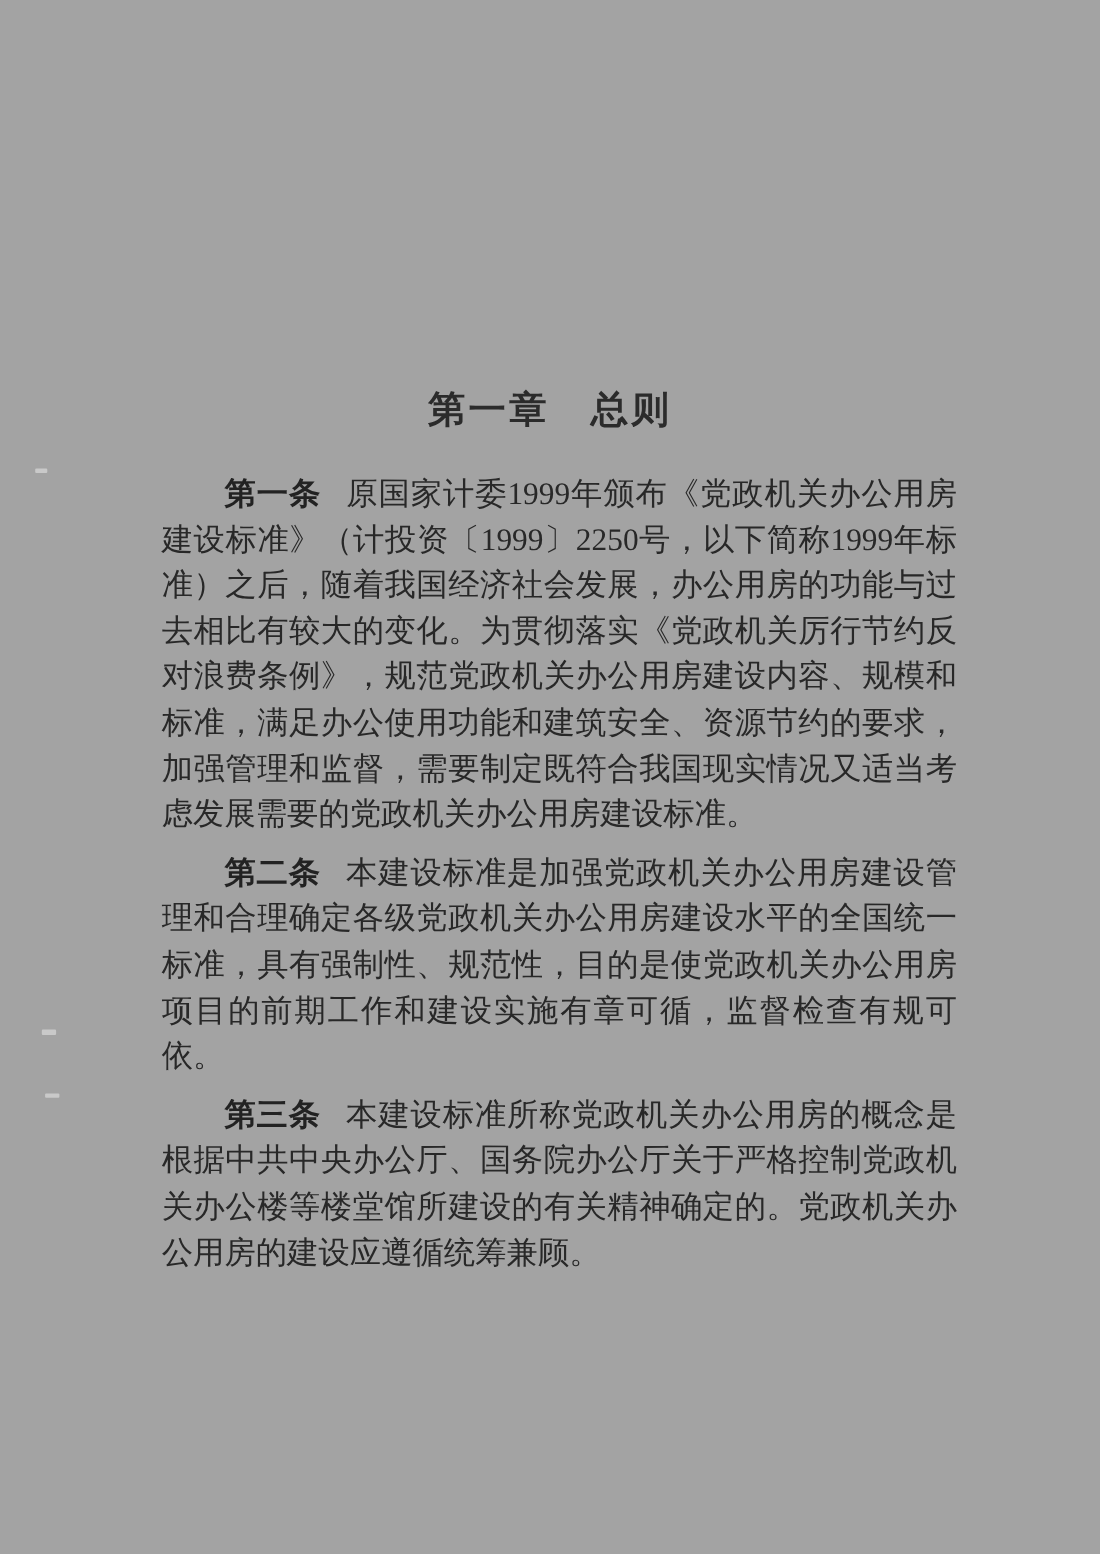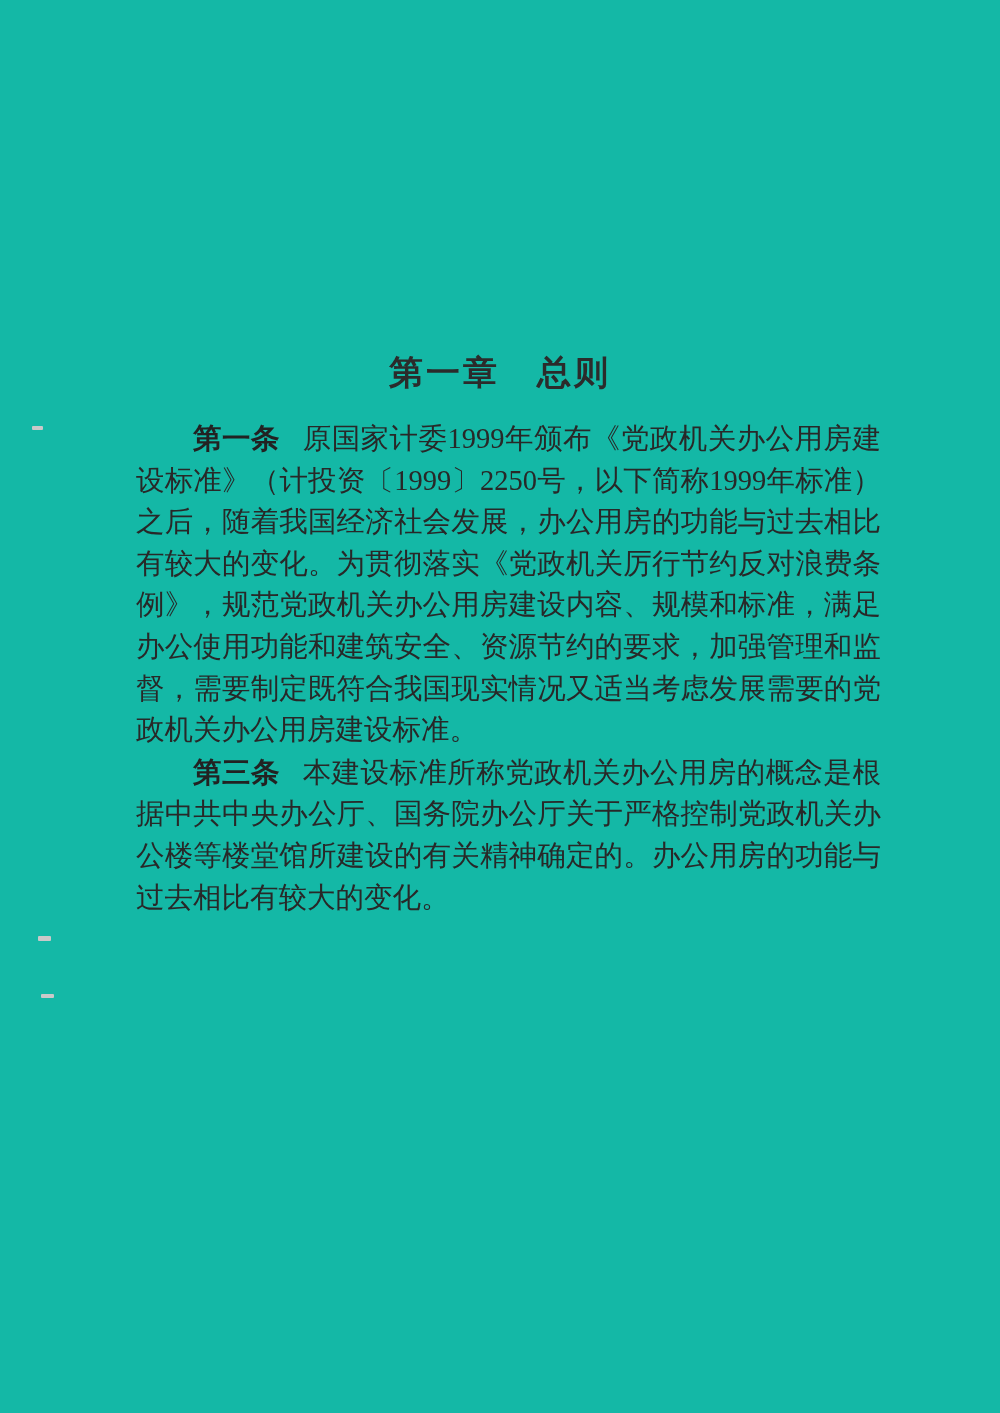--- a/index.html
+++ b/index.html
@@ -4,21 +4,21 @@
 <style>
   html, body {
     margin: 0;
     padding: 0;
     background: #ffffff;
   }
   .page {
     position: relative;
     width: 1000px;
     height: 1413px;
-    background: #14b8a6;
+    background: #a3a3a3;
     overflow: hidden;
     font-family: "Liberation Serif", "DejaVu Serif", serif;
     color: #262626;
   }
   .chapter-title {
     position: absolute;
     top: 350px;
     left: 0;
     right: 0;
     text-align: center;
@@ -32,21 +32,21 @@
     position: absolute;
     left: 135px;
     top: 417px;
     width: 747px;
     font-size: 28.5px;
     line-height: 41.6px;
     text-align: justify;
     color: #282828;
   }
   .para {
-    margin: 1px;
+    margin: 12px;
     padding: 0;
     text-indent: 2em;
   }
   .article-label {
     font-family: "Liberation Sans", "DejaVu Sans", sans-serif;
     font-weight: 700;
     color: #222222;
     margin-right: 0.8em;
   }
   .page-number {
@@ -78,22 +78,25 @@
   <span class="scan-mark m3"></span>
 
   <div class="chapter-title">第一章　总则</div>
 
   <div class="body-text">
 
     <p class="para">
       <span class="article-label">第一条</span><span>原国家计委1999年颁布《党政机关办公用房建设标准》（计投资〔1999〕2250号，以下简称1999年标准）之后，随着我国经济社会发展，办公用房的功能与过去相比有较大的变化。为贯彻落实《党政机关厉行节约反对浪费条例》，规范党政机关办公用房建设内容、规模和标准，满足办公使用功能和建筑安全、资源节约的要求，加强管理和监督，需要制定既符合我国现实情况又适当考虑发展需要的党政机关办公用房建设标准。</span>
     </p>
 
+    <p class="para">
+      <span class="article-label">第二条</span><span>本建设标准是加强党政机关办公用房建设管理和合理确定各级党政机关办公用房建设水平的全国统一标准，具有强制性、规范性，目的是使党政机关办公用房项目的前期工作和建设实施有章可循，监督检查有规可依。</span>
+    </p>
 
     <p class="para">
-      <span class="article-label">第三条</span><span>本建设标准所称党政机关办公用房的概念是根据中共中央办公厅、国务院办公厅关于严格控制党政机关办公楼等楼堂馆所建设的有关精神确定的。办公用房的功能与过去相比有较大的变化。</span>
+      <span class="article-label">第三条</span><span>本建设标准所称党政机关办公用房的概念是根据中共中央办公厅、国务院办公厅关于严格控制党政机关办公楼等楼堂馆所建设的有关精神确定的。党政机关办公用房的建设应遵循统筹兼顾。</span>
     </p>
 
 
   </div>
 
 
 </div>
 
 </body></html>

